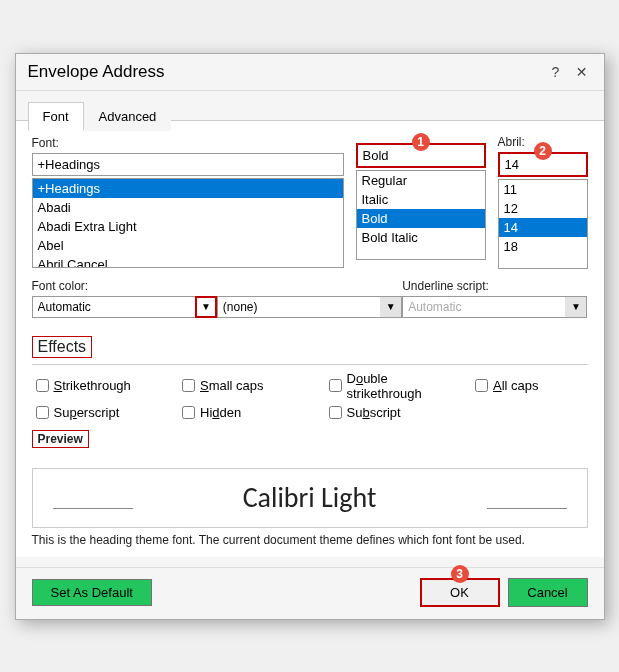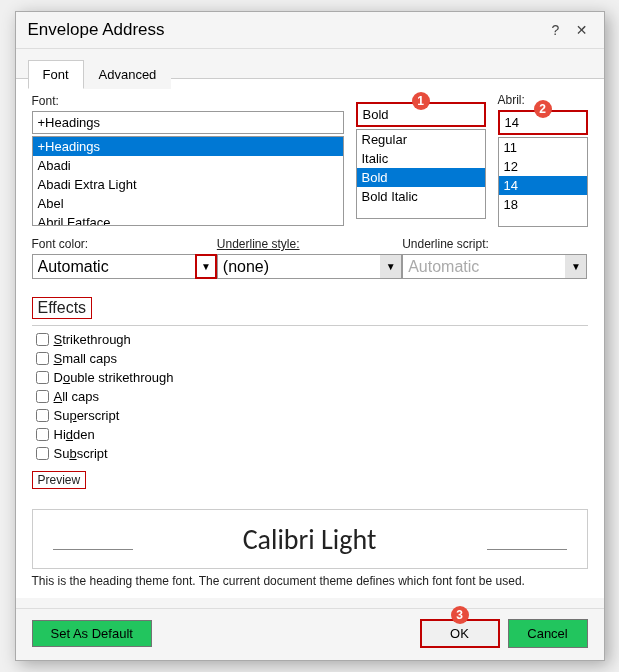--- a/index.html
+++ b/index.html
@@ -130,21 +130,21 @@
       position: relative;
       display: inline-flex;
       align-items: center;
       width: 100%;
     }
     .select-box {
       width: 100%;
       border: 1px solid #999;
       background: #fff;
       padding: 3px 24px 3px 5px;
-      font-size: 16px;
+      font-size: 12px;
       appearance: none;
       -webkit-appearance: none;
       cursor: pointer;
     }
     .select-arrow {
       position: absolute;
       right: 0;
       top: 0;
       bottom: 0;
       width: 22px;
@@ -172,21 +172,21 @@
       color: #222;
     }
     .divider {
       border: none;
       border-top: 1px solid #ccc;
       margin: 0 0 6px 0;
     }
 
     .effects-grid {
       display: grid;
-      grid-template-columns: 1fr;
+      grid-template-columns: 1fr 1fr 1fr 1fr;
       gap: 4px 34px;
       padding-left: 4px;
     }
     .checkbox-row {
       display: flex;
       align-items: center;
       gap: 5px;
       font-size: 13px;
     }
     .checkbox-row input[type=checkbox] {
@@ -198,20 +198,21 @@
     .preview-section {
       margin-top: 10px;
     }
     .preview-label {
       font-size: 12px;
       border: 1px solid #c00000;
       display: inline-block;
       padding: 1px 5px;
       margin-bottom: 20px;
       color: #222;
+      font-weight: bold;
     }
     .preview-box {
       border: 1px solid #ccc;
       padding: 10px 20px;
       min-height: 60px;
       display: flex;
       align-items: center;
       justify-content: center;
       position: relative;
     }
@@ -309,21 +310,21 @@
     <div class="row-3col">
 
       <div class="col-font">
         <div class="field-label">Font:</div>
         <input class="text-input" type="text" value="+Headings" style="">
         <div class="list-box">
           <div class="list-box-item selected">+Headings</div>
           <div class="list-box-item">Abadi</div>
           <div class="list-box-item">Abadi Extra Light</div>
           <div class="list-box-item">Abel</div>
-          <div class="list-box-item">Abril Fatface</div>
+          <div class="list-box-item">Abril Cancel</div>
         </div>
       </div>
 
       <div class="col-style">
         <div class="input-with-badge">
           <input class="text-input" type="text" value="Bold" style="border: 2px solid rgb(192, 0, 0);">
           <span class="badge badge-on-input" style="background:#e74c3c;color:white;border-radius:50%;width:18px;height:18px;display:inline-flex;align-items:center;justify-content:center;font-size:12px;font-weight:bold;position:absolute;top:-10px;right:-8px;">1</span>
         </div>
         <div class="list-box">
           <div class="list-box-item">Regular</div>
@@ -354,21 +355,20 @@
         <div class="field-label">Font color:</div>
         <div class="select-wrap">
           <select class="select-box">
             <option>Automatic</option>
           </select>
           <span class="select-arrow select-arrow-red">▼</span>
         </div>
       </div>
 
       <div class="underline-col">
-        <div class="field-label"><u>Underline style:</u></div>
         <div class="select-wrap">
           <select class="select-box">
             <option>(none)</option>
           </select>
           <span class="select-arrow">▼</span>
         </div>
       </div>
 
       <div class="underline-color-col">
         <div class="field-label">Underline script:</div>

